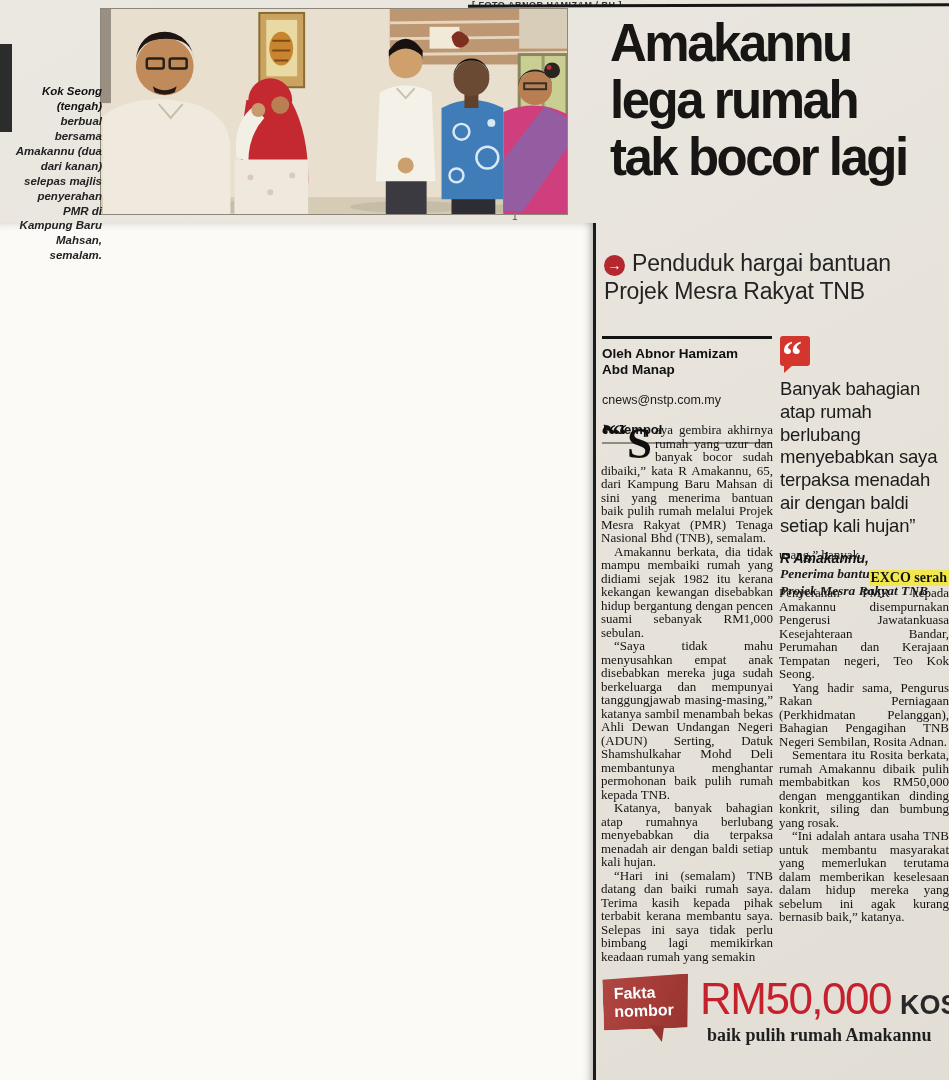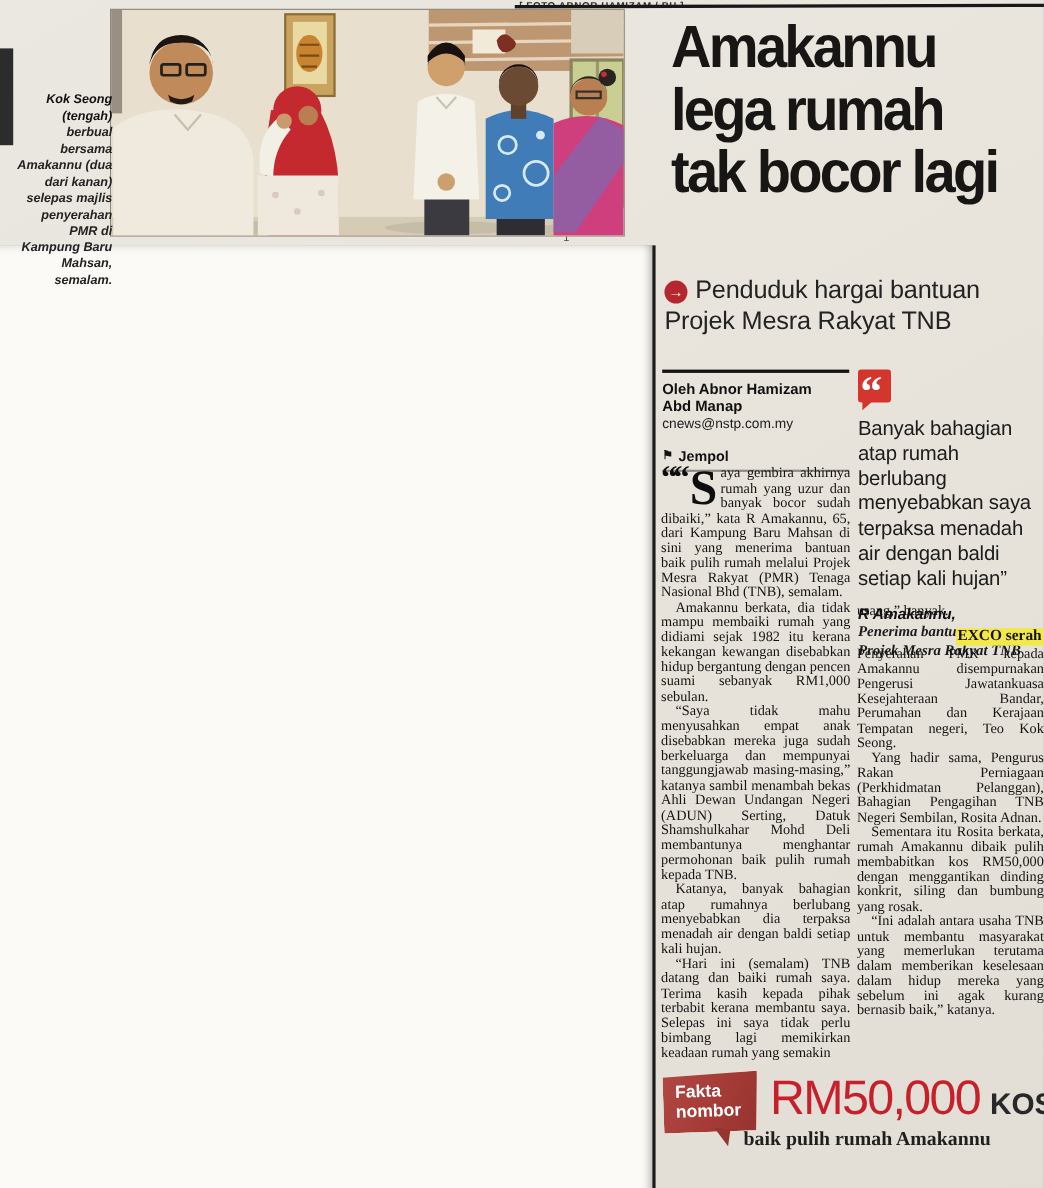--- a/index.html
+++ b/index.html
@@ -42,21 +42,21 @@
   .standfirst { position:absolute; left:604px; top:249px; width:312px;
     font-size:23px; line-height:1.23; color:#232323; letter-spacing:-.2px; }
   .bullet { display:inline-flex; align-items:center; justify-content:center;
     width:21px; height:21px; border-radius:50%; background:#b5272e; color:#fff;
     font-size:14px; font-weight:700; vertical-align:1px; margin-right:7px; }
 
   
   .byline { position:absolute; left:602px; top:336px; width:170px; color:#101010; }
   .byline .rule-top { height:3px; background:#131313; margin-bottom:7px; }
   .byline .author { font-weight:700; font-size:13.5px; line-height:1.18; }
-  .byline .email { font-size:12.5px; margin-top:0; color:#1c1c1c; }
+  .byline .email { font-size:12.5px; margin-top:15px; color:#1c1c1c; }
   .byline .loc-row { margin-top:15px; padding-bottom:5px; border-bottom:2px solid #8f8b84;
     font-weight:700; font-size:13px; display:flex; align-items:center; gap:5px; }
   .flag-icon { font-size:11px; line-height:1; }
 
   
   .pullquote { position:absolute; left:780px; top:336px; width:172px; }
   .qicon { position:relative; width:30px; height:30px; background:#d4352c; border-radius:3px;
     color:#fff; font-family:"Liberation Serif",serif; font-weight:700; font-size:40px;
     line-height:52px; text-align:center; letter-spacing:-4px; overflow:visible; }
   .qicon i { position:absolute; left:2px; top:-6px; font-style:normal; }
@@ -85,21 +85,21 @@
   .fact-badge { position:absolute; left:603px; top:975px; width:86px; height:54px;
     background:linear-gradient(115deg,#b04742 0%,#a33a35 60%,#96342f 100%);
     transform:rotate(-2deg); color:#fff; font-weight:700; font-size:16px; line-height:1.12;
     padding:9px 0 0 11px; box-shadow:1px 2px 3px rgba(0,0,0,.25);
     clip-path:polygon(0 6%, 100% 0, 97% 100%, 0 100%); }
   .fact-tail { position:absolute; left:648px; top:1026px; width:0; height:0;
     border-left:15px solid transparent; border-top:15px solid #96342f; transform:rotate(8deg); }
   .fact-value-row { position:absolute; left:700px; top:974px; white-space:nowrap; }
   .fact-value { font-size:44px; font-weight:400; letter-spacing:-1.5px; color:#c5202c; }
   .fact-unit { font-size:27px; font-weight:700; color:#28282a; margin-left:9px; }
-  .fact-caption { position:absolute; left:676px; top:1025px;
+  .fact-caption { position:absolute; left:707px; top:1025px;
     font-family:"Liberation Serif",serif; font-weight:700; font-size:18px; color:#1f1f1f; }
 </style>
 </head>
 <body>
 
 <div class="page">
 
   <div class="top-credit">[ FOTO ABNOR HAMIZAM / BH ]</div>
   <div class="top-rule"></div>
   <div class="left-strip"></div>

